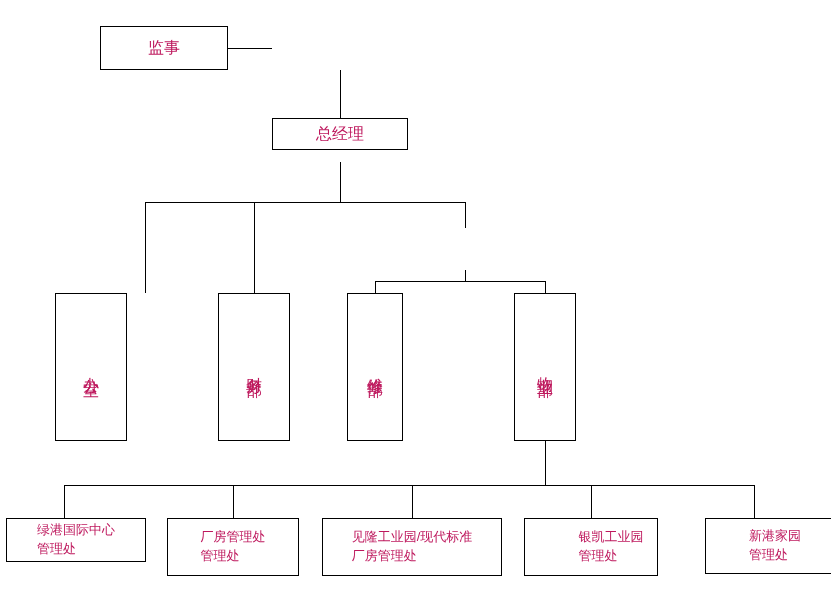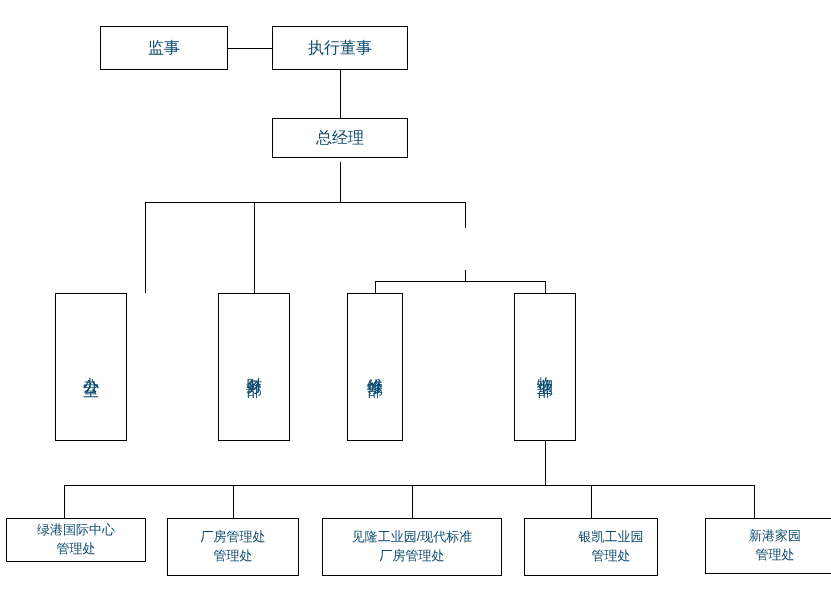--- a/index.html
+++ b/index.html
@@ -19,24 +19,24 @@
     overflow: hidden;
   }
   .node {
     position: absolute;
     box-sizing: border-box;
     border: 1px solid #000000;
     background: #ffffff;
     display: flex;
     align-items: center;
     justify-content: center;
-    text-align: center;
+    text-align: left;
     font-size: 16px;
     line-height: 1.25;
-    color: #0c4a6e;
+    color: #be185d;
     z-index: 2;
   }
   .node.vertical {
     writing-mode: vertical-rl;
     text-orientation: upright;
     letter-spacing: 2px;
   }
   .node.small {
     font-size: 13px;
     line-height: 1.45;
@@ -77,23 +77,22 @@
   <div class="line v" style="left:545px; top:441px; height:44px;"></div>
   <div class="line h" style="left:64px; top:485px; width:690px;"></div>
   <div class="line v" style="left:64px; top:485px; height:33px;"></div>
   <div class="line v" style="left:233px; top:485px; height:33px;"></div>
   <div class="line v" style="left:412px; top:485px; height:33px;"></div>
   <div class="line v" style="left:591px; top:485px; height:33px;"></div>
   <div class="line v" style="left:754px; top:485px; height:33px;"></div>
 
   <div class="node" style="left:100px; top:26px; width:128px; height:44px;">监事</div>
 
-  <div class="node" style="left:272px; top:26px; width:136px; height:44px;">执行董事</div>
 
-  <div class="node" style="left:272px; top:118px; width:136px; height:40px;">总经理</div>
+  <div class="node" style="left:272px; top:118px; width:136px; height:32px;">总经理</div>
 
 
   <div class="node vertical" style="left:55px; top:293px; width:72px; height:148px;">办公室</div>
 
   <div class="node vertical" style="left:218px; top:293px; width:72px; height:148px;">财务部</div>
 
   <div class="node vertical" style="left:347px; top:293px; width:56px; height:148px;">维修部</div>
 
   <div class="node vertical" style="left:514px; top:293px; width:62px; height:148px;">物业部</div>
 

